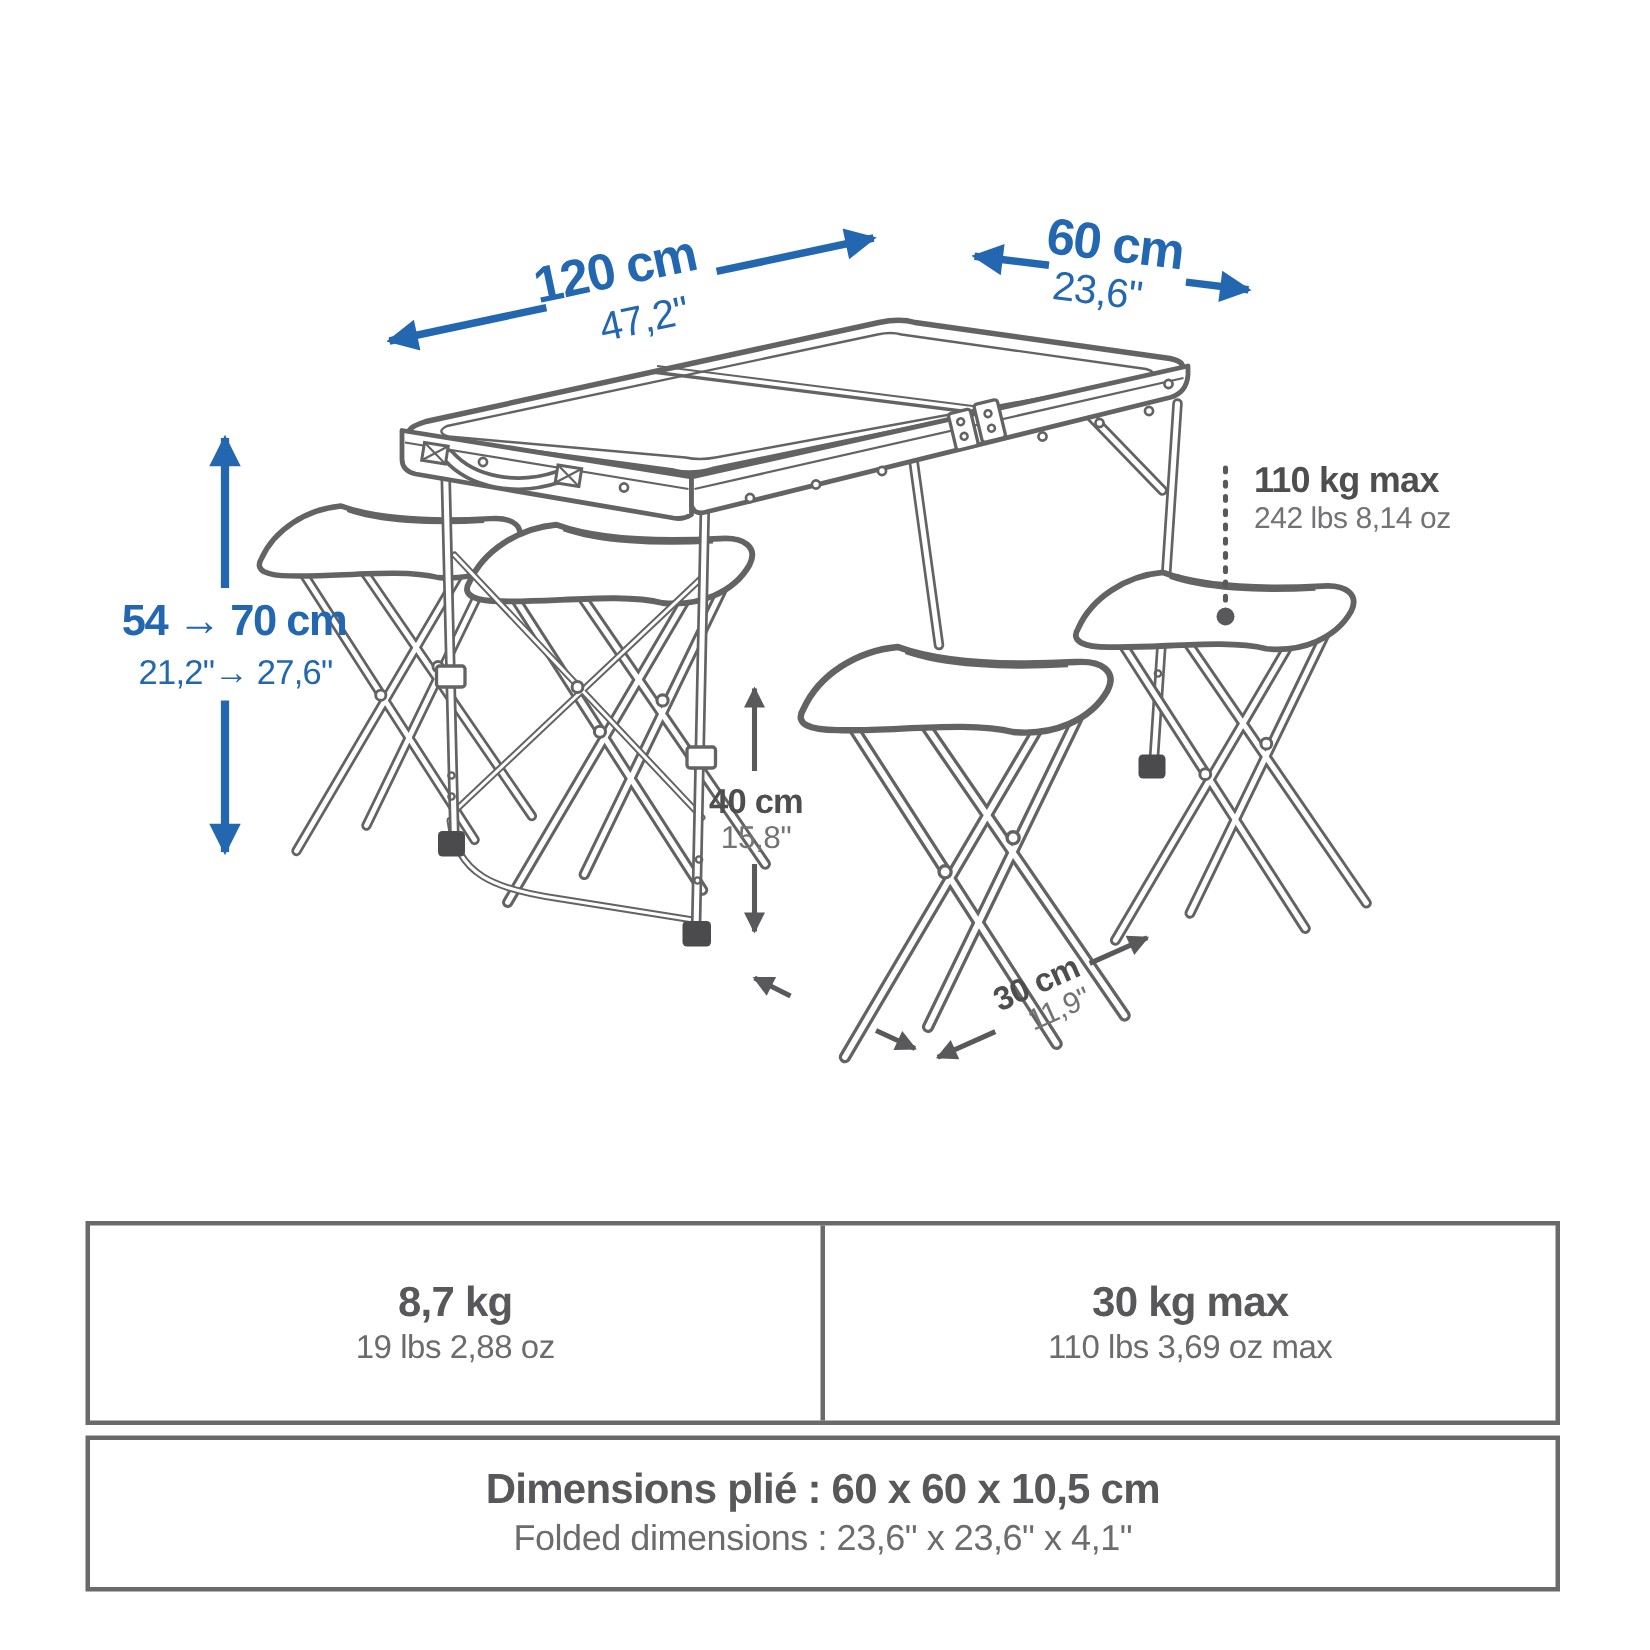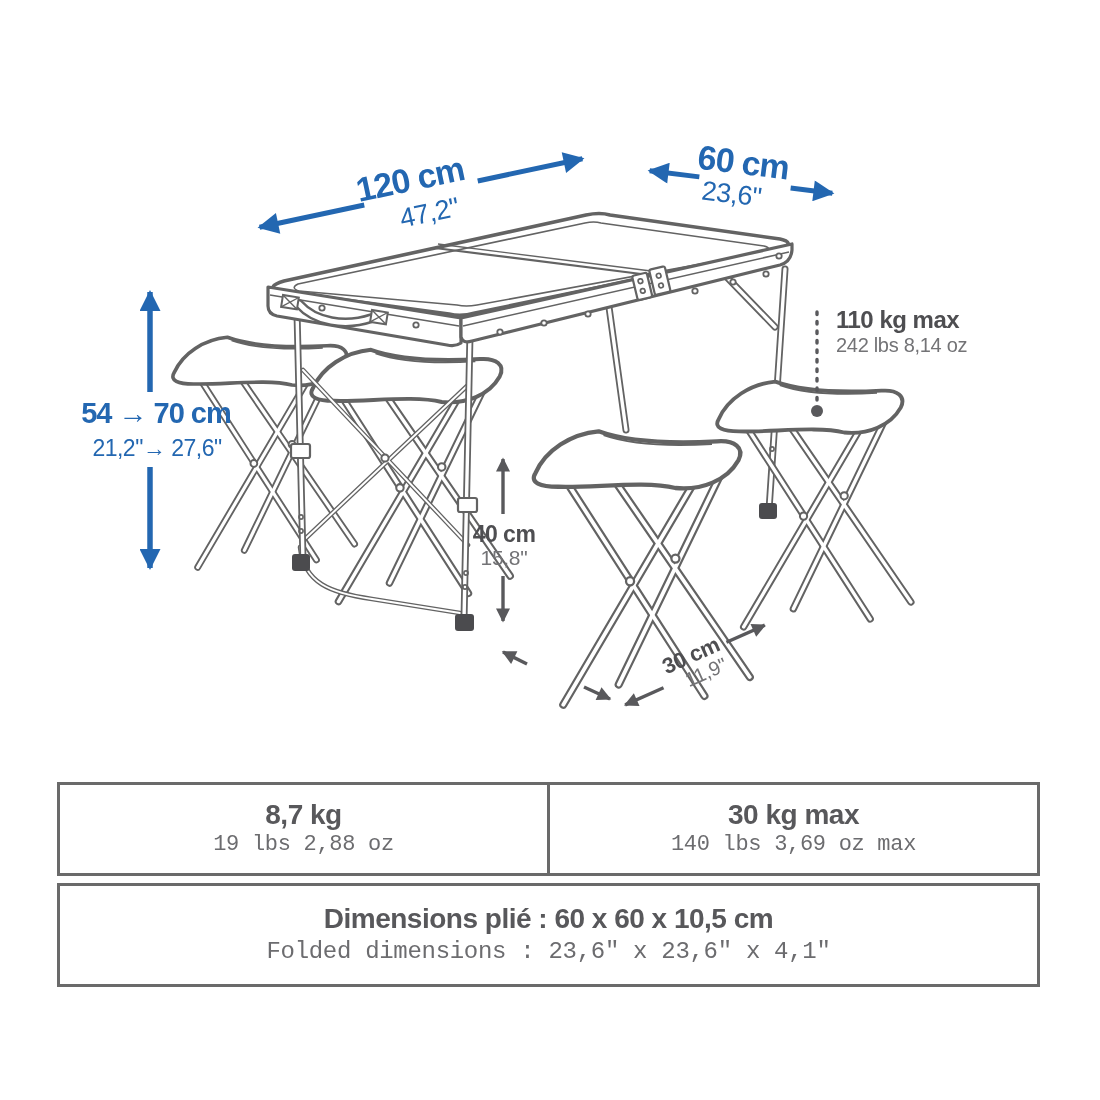--- a/index.html
+++ b/index.html
@@ -14,27 +14,27 @@
   .gray-big{font-size:24px;font-weight:bold;letter-spacing:-0.5px;}
   .gray-sub{font-size:20px;letter-spacing:-0.3px;}
   .gray-big2{font-size:23px;font-weight:bold;letter-spacing:-0.5px;}
   .gray-sub2{font-size:21px;letter-spacing:-0.3px;}
   .gray-big3{font-size:22px;font-weight:bold;letter-spacing:-0.5px;}
   .gray-sub3{font-size:20px;letter-spacing:-0.3px;}
 
   .spec{position:absolute;left:57px;top:782px;width:983px;}
   .spec .row{box-sizing:border-box;border:3px solid #6a6a6a;background:#fff;
              display:flex;align-items:stretch;}
-  .spec .row1{height:94px;margin-bottom:7px;}
+  .spec .row1{height:136px;margin-bottom:7px;margin-top:32px;}
   .spec .row2{height:104px;}
   .spec .cell{flex:1;display:flex;flex-direction:column;justify-content:center;
               align-items:center;text-align:center;}
   .spec .cell-left{max-width:489px;border-right:3px solid #6a6a6a;}
   .spec .big{font-size:28px;font-weight:bold;color:#58585b;letter-spacing:-0.5px;line-height:1.15;}
-  .spec .small{font-size:22px;color:#6c6c6f;letter-spacing:-0.3px;line-height:1.3;font-family:Liberation Mono, monospace;}
+  .spec .small{font-size:22px;color:#6c6c6f;letter-spacing:-0.3px;line-height:1.3;}
   .spec .row2 .small{font-size:24px;}
 </style>
 </head>
 <body>
 
 <div id="stage">
 
 <svg width="1100" height="1100" viewBox="0 0 1100 1100">
   <defs>
     <marker id="ab" viewBox="0 0 10 10" refX="9" refY="5" markerUnits="userSpaceOnUse" markerWidth="27" markerHeight="21" orient="auto-start-reverse">
@@ -220,21 +220,21 @@
 </svg>
 
 <div class="spec">
   <div class="row row1">
     <div class="cell cell-left">
       <div class="big">8,7 kg</div>
       <div class="small">19 lbs 2,88 oz</div>
     </div>
     <div class="cell">
       <div class="big">30 kg max</div>
-      <div class="small">140 lbs 3,69 oz max</div>
+      <div class="small">110 lbs 3,69 oz max</div>
     </div>
   </div>
   <div class="row row2">
     <div class="cell">
       <div class="big">Dimensions plié : 60 x 60 x 10,5 cm</div>
       <div class="small">Folded dimensions : 23,6" x 23,6" x 4,1"</div>
     </div>
   </div>
 </div>
 

